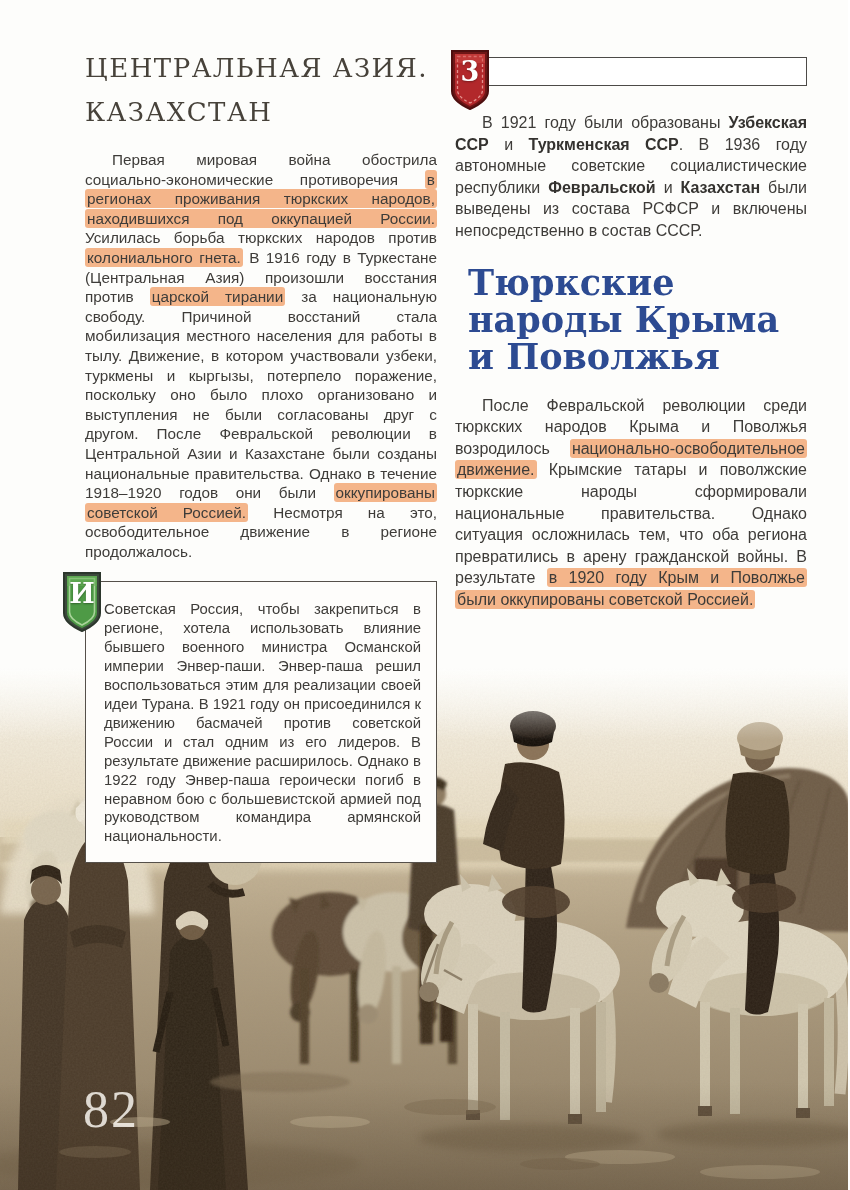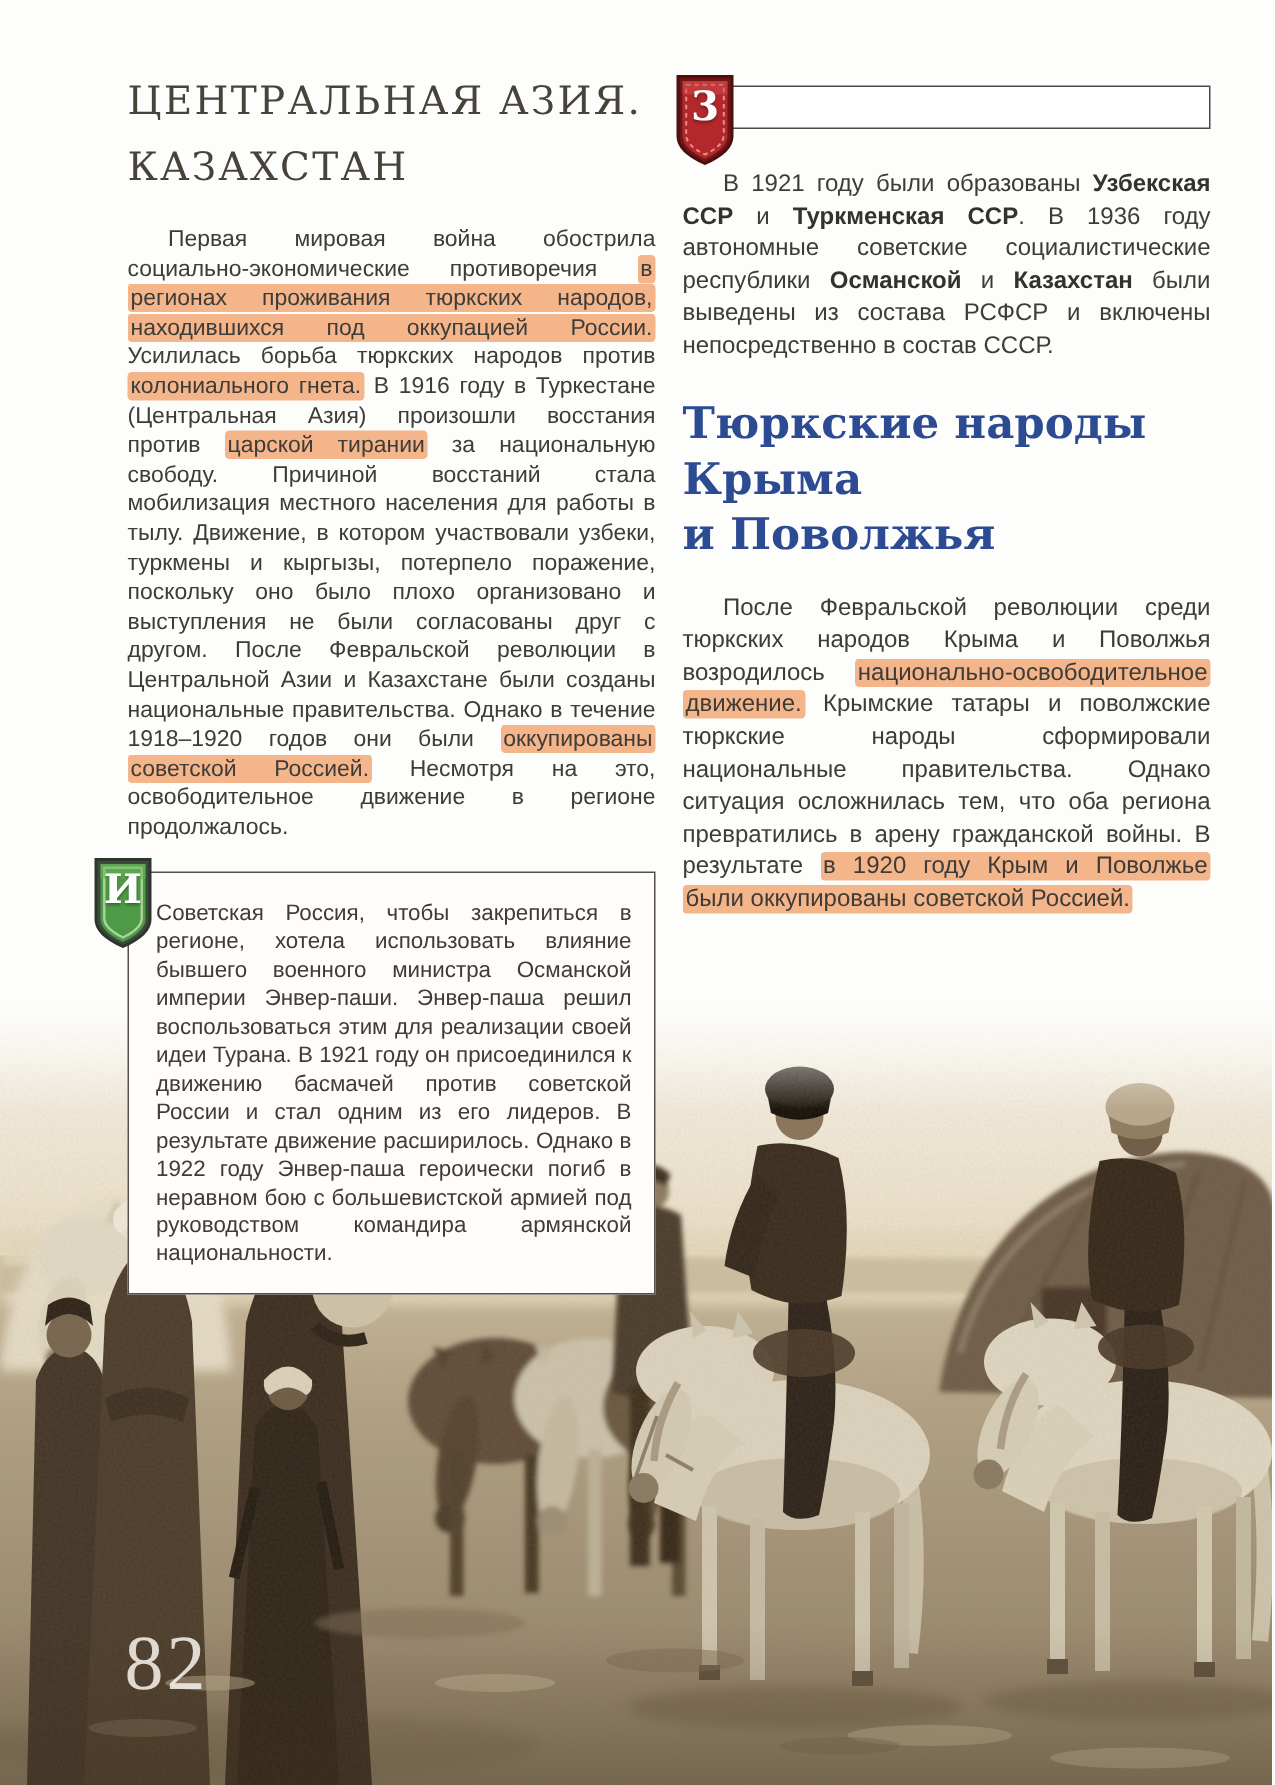--- a/index.html
+++ b/index.html
@@ -58,22 +58,22 @@
   }
   .shield-red{left:-21px; top:-9px;}
   .task-text{
     margin:0; font-size:15.8px; line-height:23px; font-weight:700;
     color:#2f2d2b; text-indent:0; text-align:left;
   }
 
   
   .section-heading{
     font-family:"DejaVu Serif", serif; font-weight:700;
-    font-size:29px; line-height:37px; color:#2d4b92;
-    margin:22px 0 20px 0;
+    font-size:35px; line-height:37px; color:#2d4b92;
+    margin:22px 0 20px 13px;
   }
   .section-heading span{display:block;}
 
   
   .photo{
     position:absolute; left:0; top:652px; width:850px; height:538px; z-index:1;
   }
   .photo svg{display:block; width:850px; height:538px;}
   .photo::before{
     content:""; position:absolute; left:0; top:0; width:100%; height:88px;
@@ -119,21 +119,21 @@
         <svg viewBox="0 0 40 62" aria-hidden="true">
           <path d="M2 2 h36 v40 q0 10 -18 18 q-18 -8 -18 -18 z" fill="#6e1616" stroke="#4d0f0f" stroke-width="2"></path>
           <path d="M5 5 h30 v36.5 q0 8.5 -15 15.5 q-15 -7 -15 -15.5 z" fill="#b2282b"></path>
           <path d="M7.5 7.5 h25 v33.5 q0 7 -12.5 13 q-12.5 -6 -12.5 -13 z" fill="none" stroke="#e4938f" stroke-width="1.3" stroke-dasharray="3 2.4"></path>
           <path d="M5 5 h30 v9 h-30 z" fill="#cf4a45" opacity="0.5"></path>
         </svg>
         <span class="glyph">3</span>
       </div>
     </div>
 
-    <p class="body-p"><span>В 1921 году были образованы </span><span class="b">Узбекская ССР</span><span> и </span><span class="b">Туркменская ССР</span><span>. В 1936 году автономные советские социалистические республики </span><span class="b">Османской</span><span> и </span><span class="b">Казахстан</span><span> были выведены из состава РСФСР и включены непосредственно в состав СССР.</span></p>
+    <p class="body-p"><span>В 1921 году были образованы </span><span class="b">Узбекская ССР</span><span> и </span><span class="b">Туркменская ССР</span><span>. В 1936 году автономные советские социалистические республики </span><span class="b">Февральской</span><span> и </span><span class="b">Казахстан</span><span> были выведены из состава РСФСР и включены непосредственно в состав СССР.</span></p>
 
     <h2 class="section-heading">
       <span>Тюркские народы Крыма</span>
       <span>и Поволжья</span>
     </h2>
 
     <p class="body-p"><span>После Февральской революции среди тюркских народов Крыма и Поволжья возродилось </span><span class="hl">национально-освободительное движение.</span><span> Крымские татары и поволжские тюркские народы сформировали национальные правительства. Однако ситуация осложнилась тем, что оба региона превратились в арену гражданской войны. В результате </span><span class="hl">в 1920 году Крым и Поволжье были оккупированы советской Россией.</span></p>
   </div>
 
   <div class="photo" role="img" aria-label="Историческая сепия-фотография: семья у юрт в степи, ряд лошадей и всадники на белых конях">

